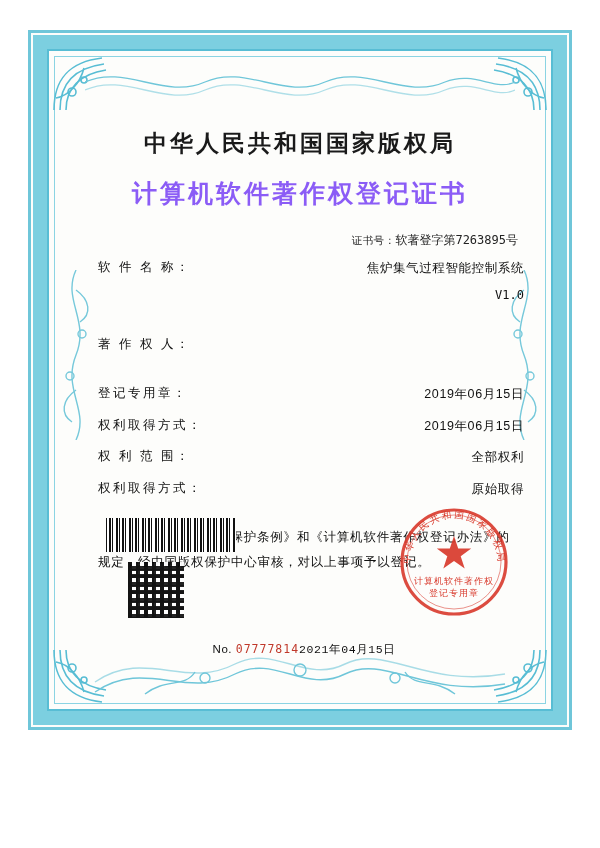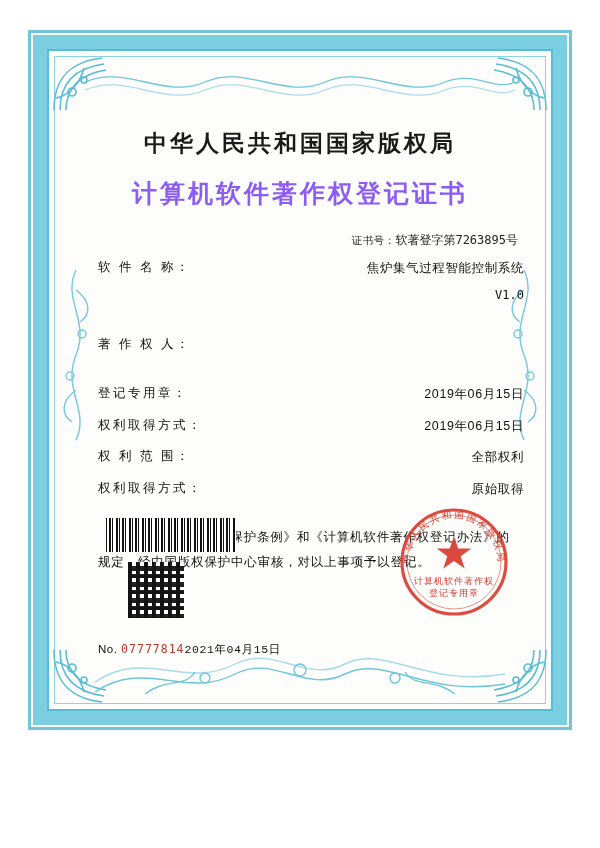--- a/index.html
+++ b/index.html
@@ -238,21 +238,21 @@
   }
   .seal svg { width: 120px; height: 120px; display: block; }
 
   
   .footer {
     position: absolute;
     left: 70px;
     right: 62px;
     top: 612px;
     display: flex;
-    justify-content: flex-start;
+    justify-content: center;
     align-items: baseline;
     font-size: 11.5px;
     color: #111;
   }
   .footer .no {
     letter-spacing: .5px;
   }
   .footer .no .num {
     color: #c0392b;
     font-family: "DejaVu Sans Mono", monospace;

